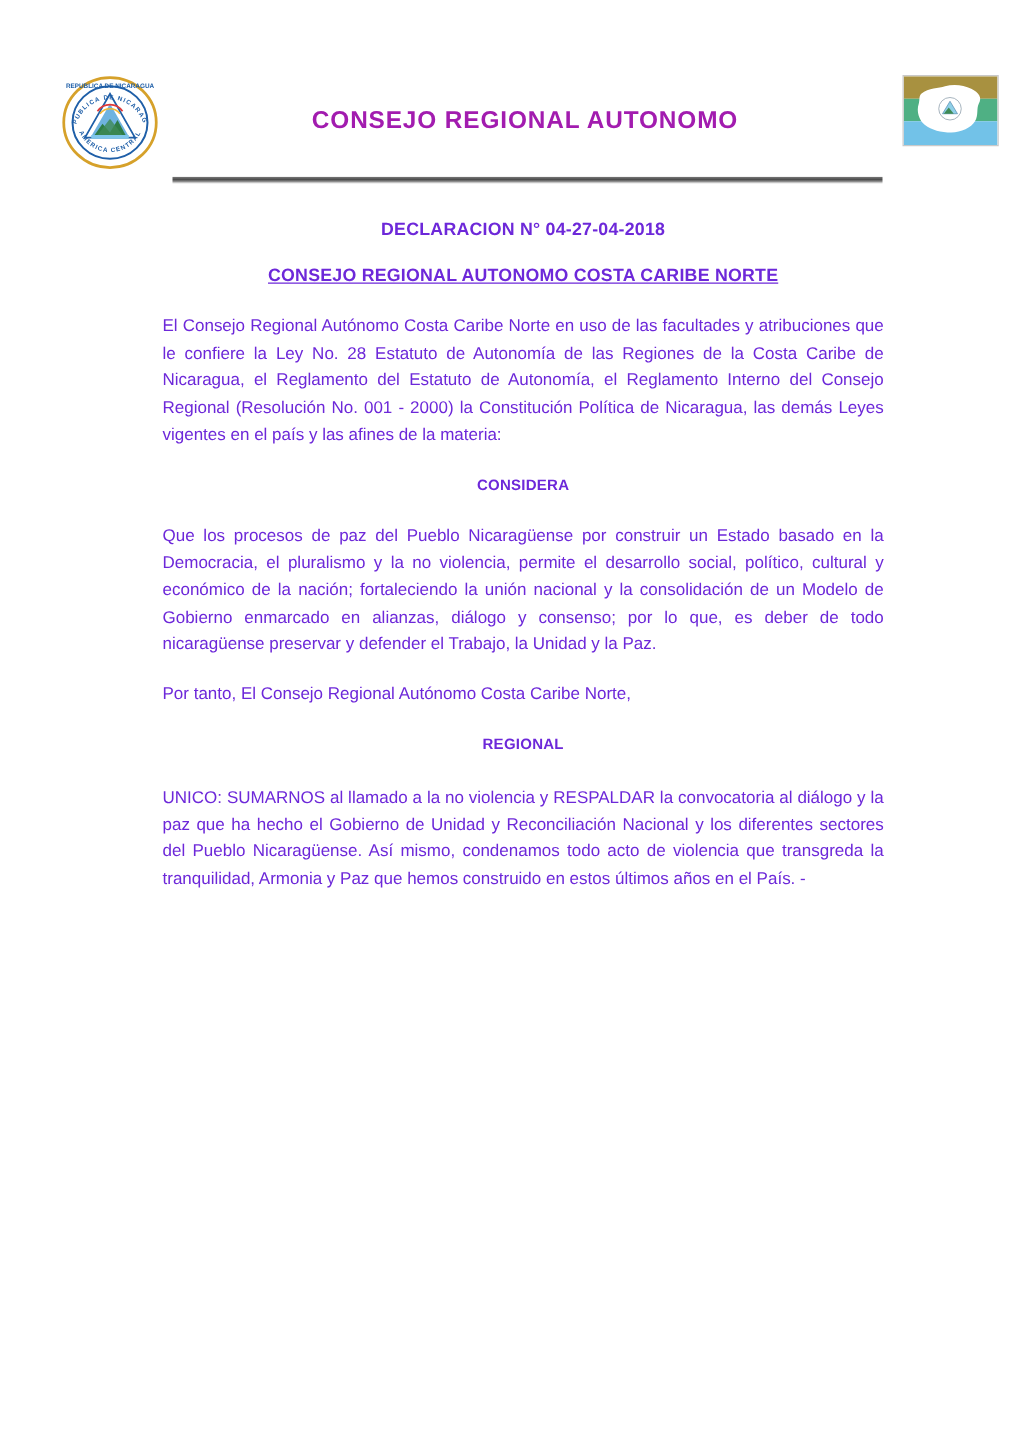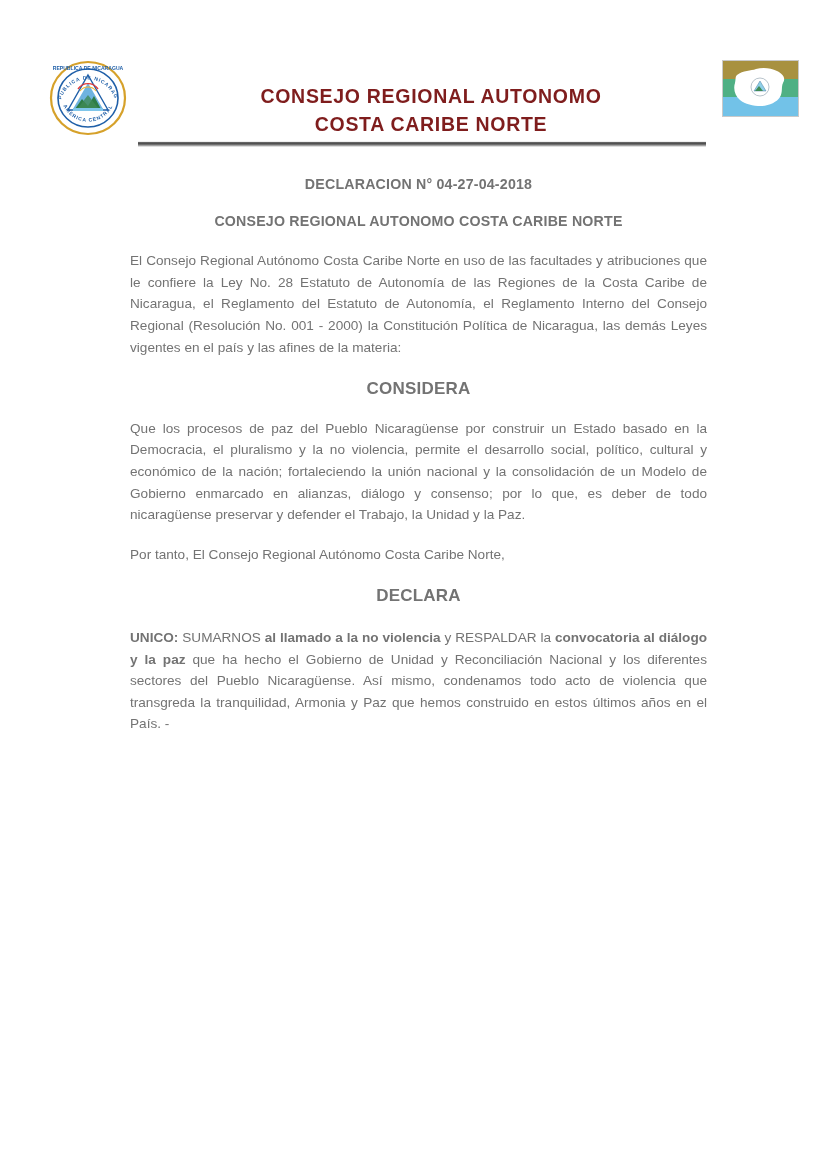--- a/index.html
+++ b/index.html
@@ -38,25 +38,25 @@
   .flag {
     position: absolute;
     left: 722px;
     top: 60px;
     width: 75px;
     height: 55px;
     border: 1px solid #c9c9c9;
   }
   .header-title {
     position: absolute;
-    left: 161px;
+    left: 150px;
     top: 82px;
     width: 540px;
     text-align: center;
-    color: #7f1d1d;
+    color: #a21caf;
     font-weight: bold;
     font-size: 19.5px;
     letter-spacing: 0.7px;
     line-height: 28px;
   }
   .header-title .line2 { display: block; }
   .rule {
     position: absolute;
     left: 138px;
     top: 141px;
@@ -68,45 +68,45 @@
       #8d8d8d 70%, #cfcfcf 86%,
       #f4f4f4 100%);
   }
 
   
   .doc-body {
     position: absolute;
     left: 130px;
     top: 170px;
     width: 577px;
-    color: #737373;
+    color: #6d28d9;
     font-size: 13.6px;
     line-height: 21.6px;
   }
   .title-line {
     text-align: center;
     font-weight: bold;
     font-size: 14.2px;
     letter-spacing: 0.2px;
   }
   .title-main { margin-top: 4px; }
-  .title-sub  { margin-top: 15px; }
+  .title-sub  { margin-top: 15px; text-decoration: underline; }
 
   .para {
     text-align: justify;
     margin-top: 18px;
   }
   .section-head {
     text-align: center;
     font-weight: bold;
-    font-size: 17px;
+    font-size: 12px;
     margin-top: 20px;
     letter-spacing: 0.2px;
   }
-  .b { font-weight: bold; }
+  .b { font-weight: normal; }
 
   .para-considera { }
   .para-portanto  { }
   .para-unico     { margin-top: 20px; }
   .para-dado      { margin-top: 48px; }
 
   
   .sig-area {
     position: absolute;
     left: 0;
@@ -144,21 +144,20 @@
           <textPath href="#arcTop" startOffset="50%" text-anchor="middle">REPUBLICA DE NICARAGUA</textPath>
         </text>
         <text font-family="'Liberation Sans', sans-serif" font-size="5" font-weight="bold" fill="#1f5fa8" letter-spacing="0.9">
           <textPath href="#arcBot" startOffset="50%" text-anchor="middle">AMERICA CENTRAL</textPath>
         </text>
       </svg>
     </div>
 
     <div class="header-title">
       <span>CONSEJO REGIONAL AUTONOMO</span>
-      <span class="line2">COSTA CARIBE NORTE</span>
     </div>
 
     <div class="flag">
       <svg viewBox="0 0 75 55" width="75" height="55">
         <rect x="0" y="0" width="75" height="18" fill="#a89140"></rect>
         <rect x="0" y="18" width="75" height="18" fill="#4fb084"></rect>
         <rect x="0" y="36" width="75" height="19" fill="#72c2e8"></rect>
         <path d="M14 14 C20 9 28 10 33 8 C40 6 48 7 54 10 C60 13 63 17 60 22 C58 26 60 31 57 36 C54 41 46 45 38 45 C30 45 22 43 17 39 C12 35 10 28 12 22 C13 18 12 16 14 14 Z" fill="#ffffff"></path>
         <circle cx="37" cy="26" r="9" fill="#ffffff" stroke="#9aa9b5" stroke-width="0.7"></circle>
         <path d="M37 20 L43 30 L31 30 Z" fill="#8fd0e8" stroke="#4a7fa5" stroke-width="0.5"></path>
@@ -175,21 +174,21 @@
     <div class="title-line title-sub">CONSEJO REGIONAL AUTONOMO COSTA CARIBE NORTE</div>
 
     <p class="para">El Consejo Regional Autónomo Costa Caribe Norte en uso de las facultades y atribuciones que le confiere la Ley No. 28 Estatuto de Autonomía de las Regiones de la Costa Caribe de Nicaragua, el Reglamento del Estatuto de Autonomía, el Reglamento Interno del Consejo Regional (Resolución No. 001 - 2000) la Constitución Política de Nicaragua, las demás Leyes vigentes en el país y las afines de la materia:</p>
 
     <div class="section-head">CONSIDERA</div>
 
     <p class="para para-considera">Que los procesos de paz del Pueblo Nicaragüense por construir un Estado basado en la Democracia, el pluralismo y la no violencia, permite el desarrollo social, político, cultural y económico de la nación; fortaleciendo la unión nacional y la consolidación de un Modelo de Gobierno enmarcado en alianzas, diálogo y consenso; por lo que, es deber de todo nicaragüense preservar y defender el Trabajo, la Unidad y la Paz.</p>
 
     <p class="para para-portanto">Por tanto, El Consejo Regional Autónomo Costa Caribe Norte,</p>
 
-    <div class="section-head">DECLARA</div>
+    <div class="section-head">REGIONAL</div>
 
     <p class="para para-unico"><span class="b">UNICO:</span><span> SUMARNOS </span><span class="b">al llamado a la no violencia</span><span> y RESPALDAR la </span><span class="b">convocatoria al diálogo y la paz</span><span> que ha hecho el Gobierno de Unidad y Reconciliación Nacional y los diferentes sectores del Pueblo Nicaragüense. Así mismo, condenamos todo acto de violencia que transgreda la tranquilidad, Armonia y Paz que hemos construido en estos últimos años en el País. -</span></p>
 
   </div>
 
   <div class="sig-area">
 
     
     
 

